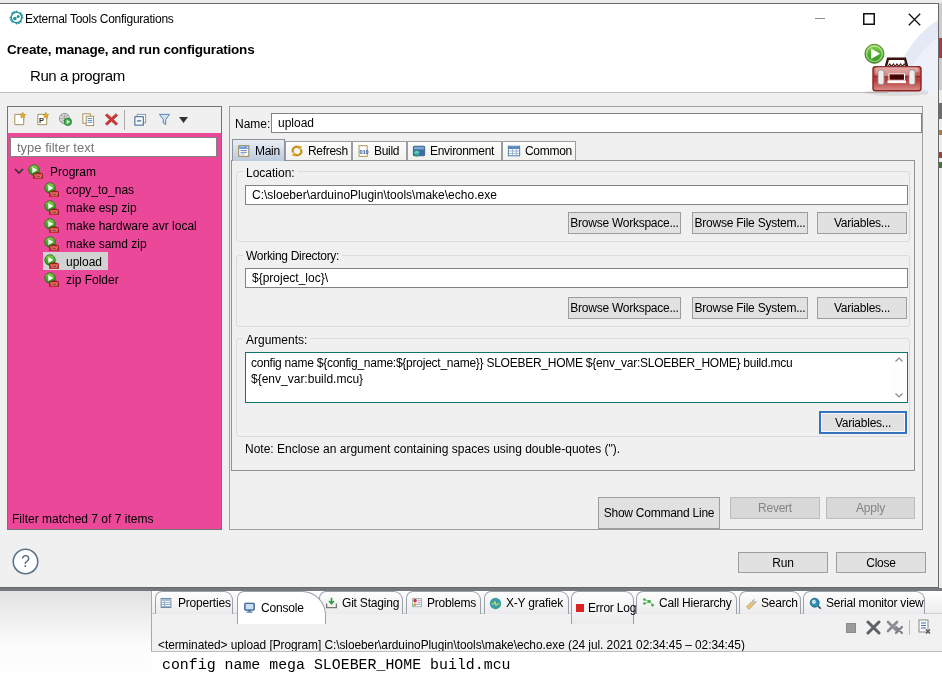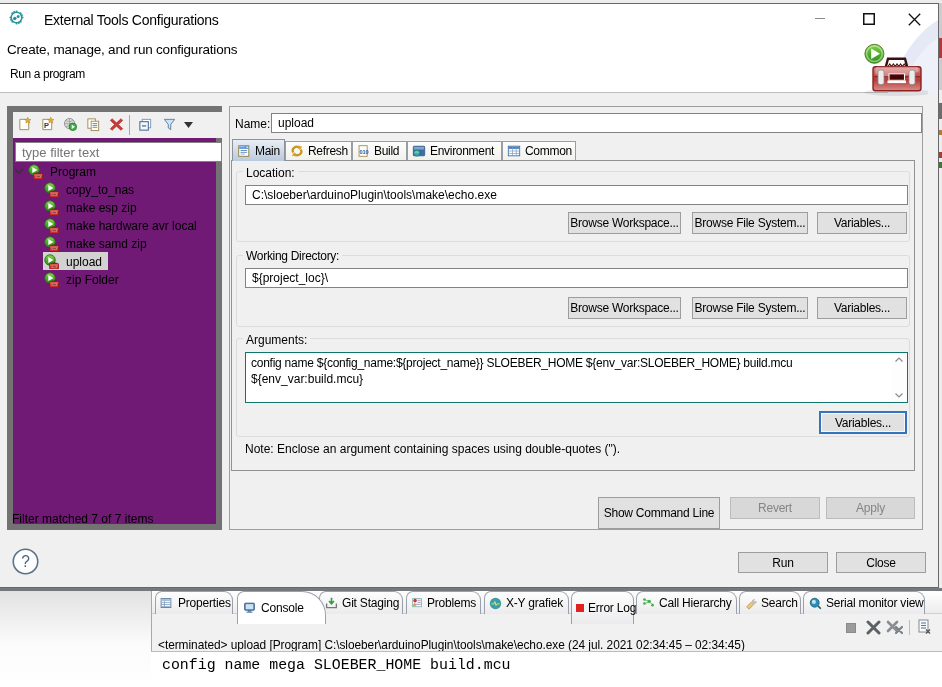--- a/index.html
+++ b/index.html
@@ -252,54 +252,54 @@
 <div class="a" style="left:0;top:3px;width:939px;height:585px;background:#f0f0f0;border-top:1px solid #686868;border-right:1px solid #686868;border-bottom:1px solid #686868">
 
  <div class="a" style="left:0;top:0;width:938px;height:89px;background:#fff;border-bottom:1px solid #bfbfbf">
   <svg class="a" style="left:820px;top:0" width="118" height="89" viewBox="0 0 118 89">
    <path d="M118 16 C98 28 80 52 68 89 L118 89 Z" fill="#e4e9f5"></path>
    <path d="M118 34 C103 43 89 62 81 89 L118 89 Z" fill="#eef1f9"></path>
   </svg>
   <svg class="a" style="left:9px;top:6px" width="15" height="15" viewBox="0 0 16 16">
         <use href="#gear"></use>
       </svg>
-  <div class="lbl" style="left:44px;top:8px;font-size:14px;letter-spacing:-0.25px">External Tools Configurations</div>
+  <div class="lbl" style="left:25px;top:8px;font-size:12px;letter-spacing:-0.25px">External Tools Configurations</div>
 
   <svg class="a" style="left:815px;top:10px" width="11" height="9" viewBox="0 0 11 9">
         <line x1="0" y1="4.5" x2="10" y2="4.5" stroke="#8a8a8a" stroke-width="1"></line>
       </svg>
   <svg class="a" style="left:863px;top:9px" width="12" height="12" viewBox="0 0 12 12">
         <rect x="0.75" y="0.75" width="10.5" height="10.5" fill="none" stroke="#111" stroke-width="1.5"></rect>
       </svg>
   <svg class="a" style="left:908px;top:9px" width="13" height="13" viewBox="0 0 13 13">
         <path d="M0.8 0.8 L12.2 12.2 M12.2 0.8 L0.8 12.2" stroke="#111" stroke-width="1.3"></path>
       </svg>
-  <div class="lbl" style="left:7px;top:38px;font-size:13.5px;font-weight:normal;letter-spacing:-0.2px">Create, manage, and run configurations</div>
-  <div class="lbl" style="left:10px;top:63px;font-size:12px;letter-spacing:-0.4px">Run a program</div>
+  <div class="lbl" style="left:7px;top:38px;font-size:13.5px;font-weight:bold;letter-spacing:-0.2px">Create, manage, and run configurations</div>
+  <div class="lbl" style="left:30px;top:63px;font-size:15px;letter-spacing:-0.4px">Run a program</div>
 
   <svg class="a" style="left:856px;top:37px" width="72" height="56" viewBox="0 0 72 56">
    <ellipse cx="42" cy="51.5" rx="34" ry="3.5" fill="#00000014"></ellipse>
    <path d="M29.5 27 L32 17.8 H49 L51.5 27" fill="#fff" stroke="#38100e" stroke-width="2.4"></path>
    <path d="M32 25.5 l1.8-2.6 1.8 2.6 1.8-2.6 1.8 2.6 1.8-2.6 1.8 2.6 1.8-2.6 1.8 2.6 1.8-2.6 1.8 2.6" stroke="#38100e" stroke-width="1.1" fill="none"></path>
    <rect x="17" y="25.8" width="48" height="24" rx="2.5" fill="url(#gred)" stroke="#8b2220" stroke-width="1.4"></rect>
    <path d="M17.5 35.8 h47" stroke="#99262a" stroke-width="1.6"></path>
    <path d="M19.5 33 q22 7 43-2.5 l0-2.2 q0-2.5-2.5-2.5 l-38 0 q-2.5 0-2.5 2.5 z" fill="#ffffff50"></path>
    <rect x="22" y="29" width="6" height="14.5" rx="2" fill="#ececec" stroke="#8d8d8d" stroke-width="0.8"></rect>
    <rect x="53" y="29" width="6" height="14.5" rx="2" fill="#ececec" stroke="#8d8d8d" stroke-width="0.8"></rect>
    <path d="M31.5 39.5 h18.5 v2.6 h-18.5 z" fill="#fff"></path>
    <rect x="32.5" y="32.5" width="16.5" height="7" fill="#fff"></rect>
    <rect x="33.5" y="33.3" width="14.5" height="5.5" fill="#5c0c09"></rect>
    <rect x="34.6" y="34.4" width="12.3" height="3.6" fill="#420705"></rect>
    <circle cx="18.4" cy="12.8" r="9.5" fill="url(#ggrn)" stroke="#55882a" stroke-width="1"></circle>
    <circle cx="18.4" cy="12.8" r="7.8" fill="none" stroke="#ffffff70" stroke-width="1.5"></circle>
    <path d="M15.2 7.6 L24 12.8 L15.2 18 Z" fill="#fff"></path>
   </svg>
  </div>
 
- <div class="a" style="left:7px;top:102px;width:215px;height:424px;background:#701a75;border:6px solid #737373">
+ <div class="a" style="left:7px;top:102px;width:215px;height:424px;background:#ec4899;border:1px solid #737373">
   <div class="a" style="left:0;top:0;width:213px;height:26px;background:#f0f0f0"></div>
   <svg class="a" style="left:4px;top:5px" width="15" height="15" viewBox="0 0 16 16">
         <use href="#newdoc"></use>
       </svg>
   <svg class="a" style="left:27px;top:5px" width="15" height="15" viewBox="0 0 16 16">
         <use href="#newproto"></use>
       </svg>
   <svg class="a" style="left:50px;top:5px" width="15" height="15" viewBox="0 0 16 16">
         <use href="#exportico"></use>
       </svg>

